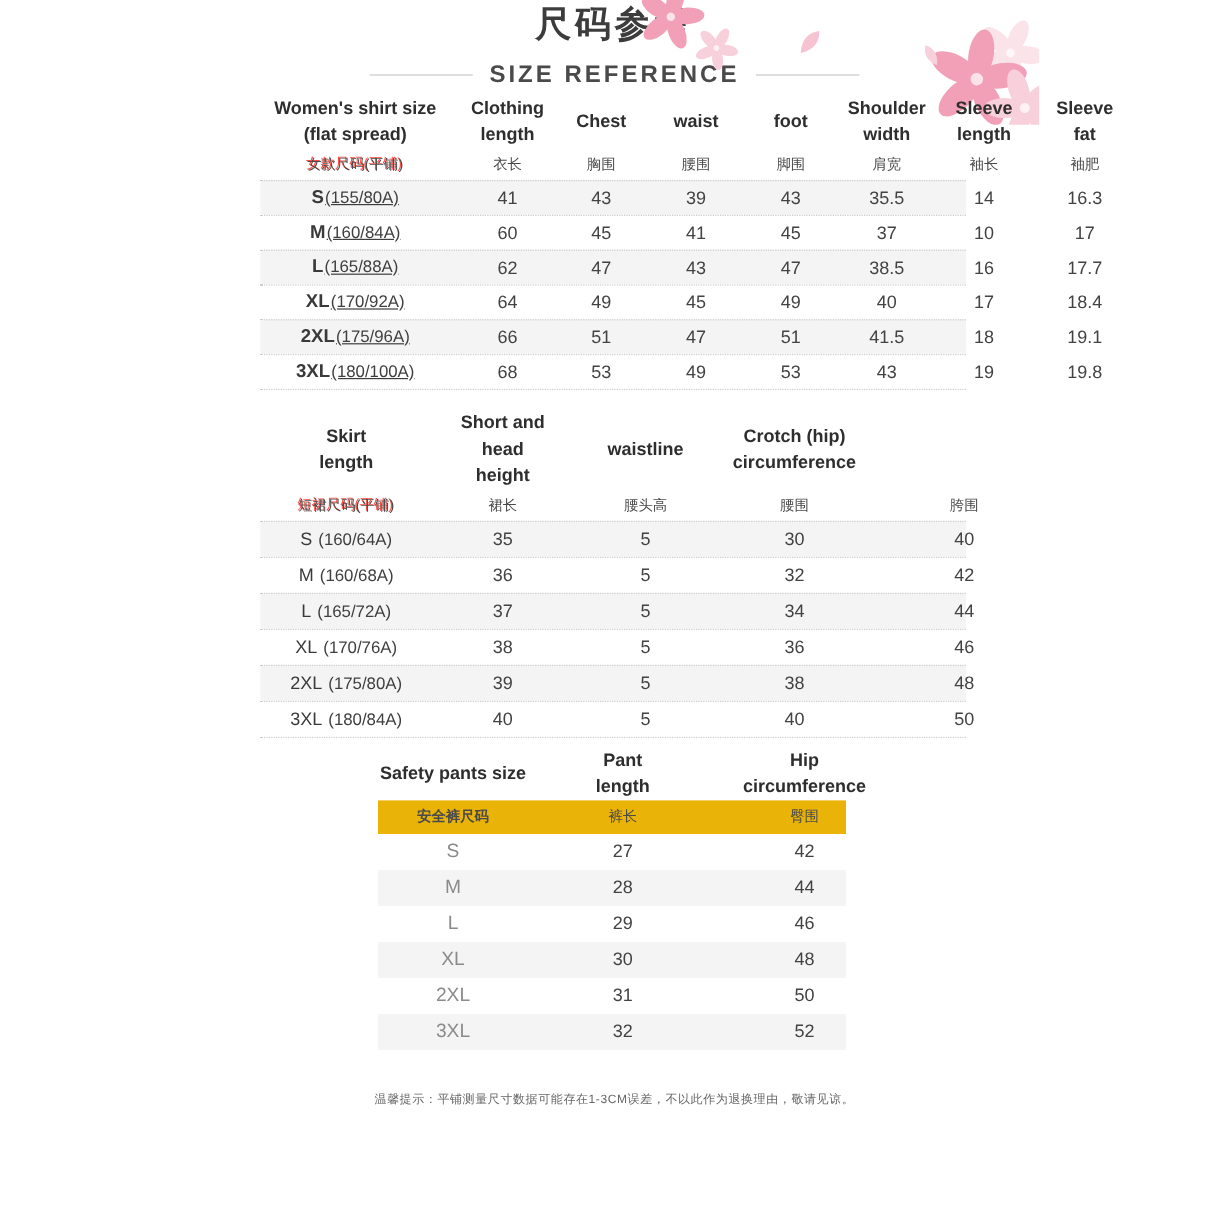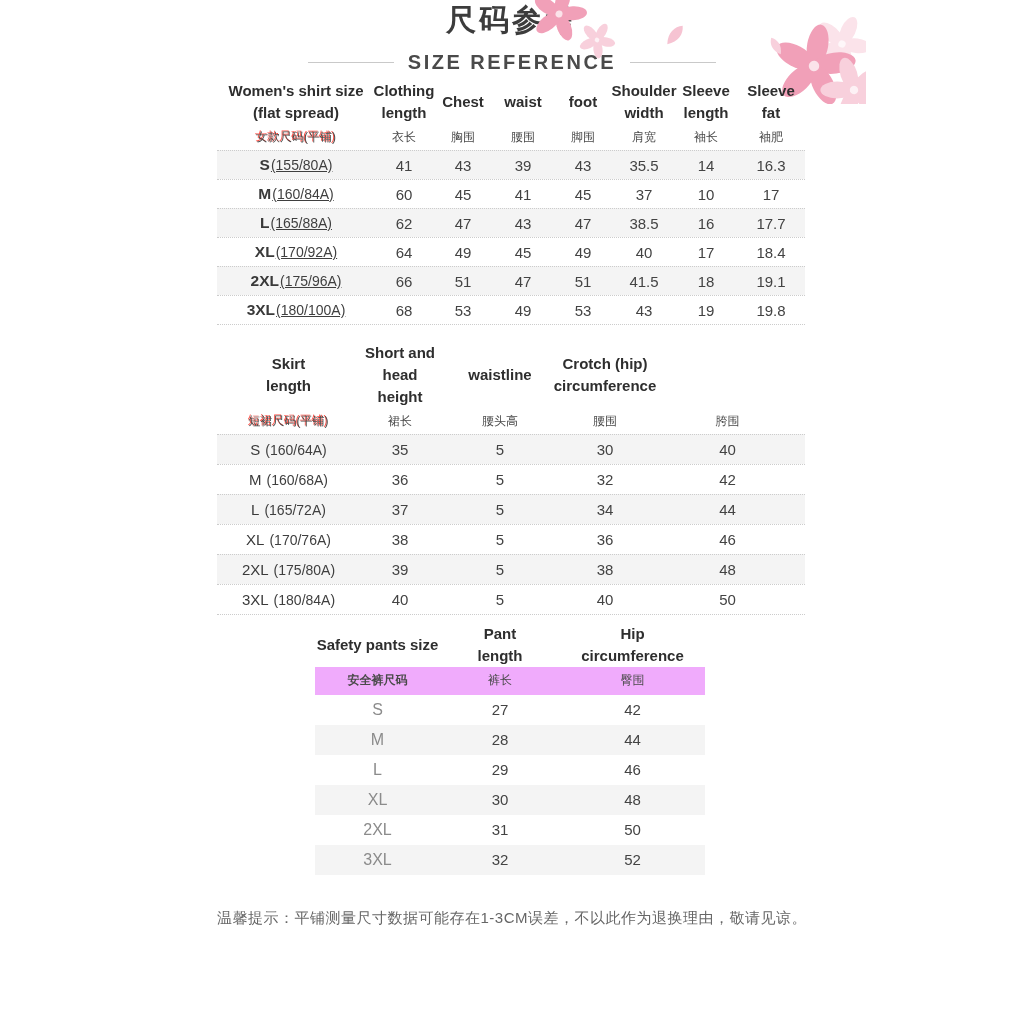--- a/index.html
+++ b/index.html
@@ -9,21 +9,21 @@
 
   
   .title-zh { text-align: center; font-size: 30px; font-weight: 700;
               color: #3c3c3c; letter-spacing: 3px; }
   .subtitle-row { display: flex; align-items: center; justify-content: center; gap: 14px; margin-top: 10px; }
   .subtitle-line { width: 86px; height: 1px; background: #c9c9c9; }
   .subtitle { font-size: 20px; font-weight: 700; letter-spacing: 2.5px; color: #4a4a4a; }
 
   
   .sizetable { position: relative; }
-  .en-row, .zh-row, .trow { display: grid; }
+  .en-row, .zh-row, .trow { display: grid; gap: 19px; }
   .hcell { display: flex; align-items: center; justify-content: center; text-align: center; }
   .hcell.en { white-space: pre-line; font-weight: 700; font-size: 15px; color: #2e2e2e; line-height: 1.45; }
   .zh-row .hcell { height: 26px; font-size: 12px; color: #4a4a4a; }
   .trow { align-items: center; }
   .cell { text-align: center; }
   .val { font-size: 15px; color: #434343; }
   .sz { font-weight: 700; font-size: 15.5px; color: #3a3a3a; }
   .spec { font-size: 14px; color: #3f3f3f; }
   .stripe { background: #f4f4f4; }
   .ghost { color: #3d9bfc; text-shadow: -1px -1px 0 rgba(255,56,45,0.9); }
@@ -43,27 +43,27 @@
   .t1 .en-row { min-height: 66px; align-items: center; }
   .t1 .trow { height: 30px; border-top: 1px dotted #ccc; }
   .t1 .tbody { border-bottom: 1px dotted #ccc; }
   .t1 .sz { font-weight: 400; font-size: 15px; }
   .t1 .spec { margin-left: 5px; margin-top: 13px; }
 
   
   .t2 { width: 390px; margin: 8px 0 0 315px; }
   .t2 .en-row, .t2 .zh-row, .t2 .trow { grid-template-columns: 125px 120px 145px; }
   .t2 .en-row { min-height: 40px; align-items: center; }
-  .t2 .zh-row { background: #f0abfc; }
+  .t2 .zh-row { background: #eab308; }
   .t2 .zh-row .hcell { height: 28px; }
   .t2 .trow { height: 30px; }
   .t2 .sz { font-weight: 400; font-size: 16px; color: #8b8b8b; }
 
   
-  .footer { margin-top: 34px; text-align: center; font-size: 15px; color: #666; letter-spacing: 0.5px; }
+  .footer { margin-top: 34px; text-align: center; font-size: 10px; color: #666; letter-spacing: 0.5px; }
 
   
   .decor { position: absolute; pointer-events: none; }
 </style>
 </head>
 <body>
 
 <div class="page">
 
   <svg width="0" height="0" style="position:absolute">

